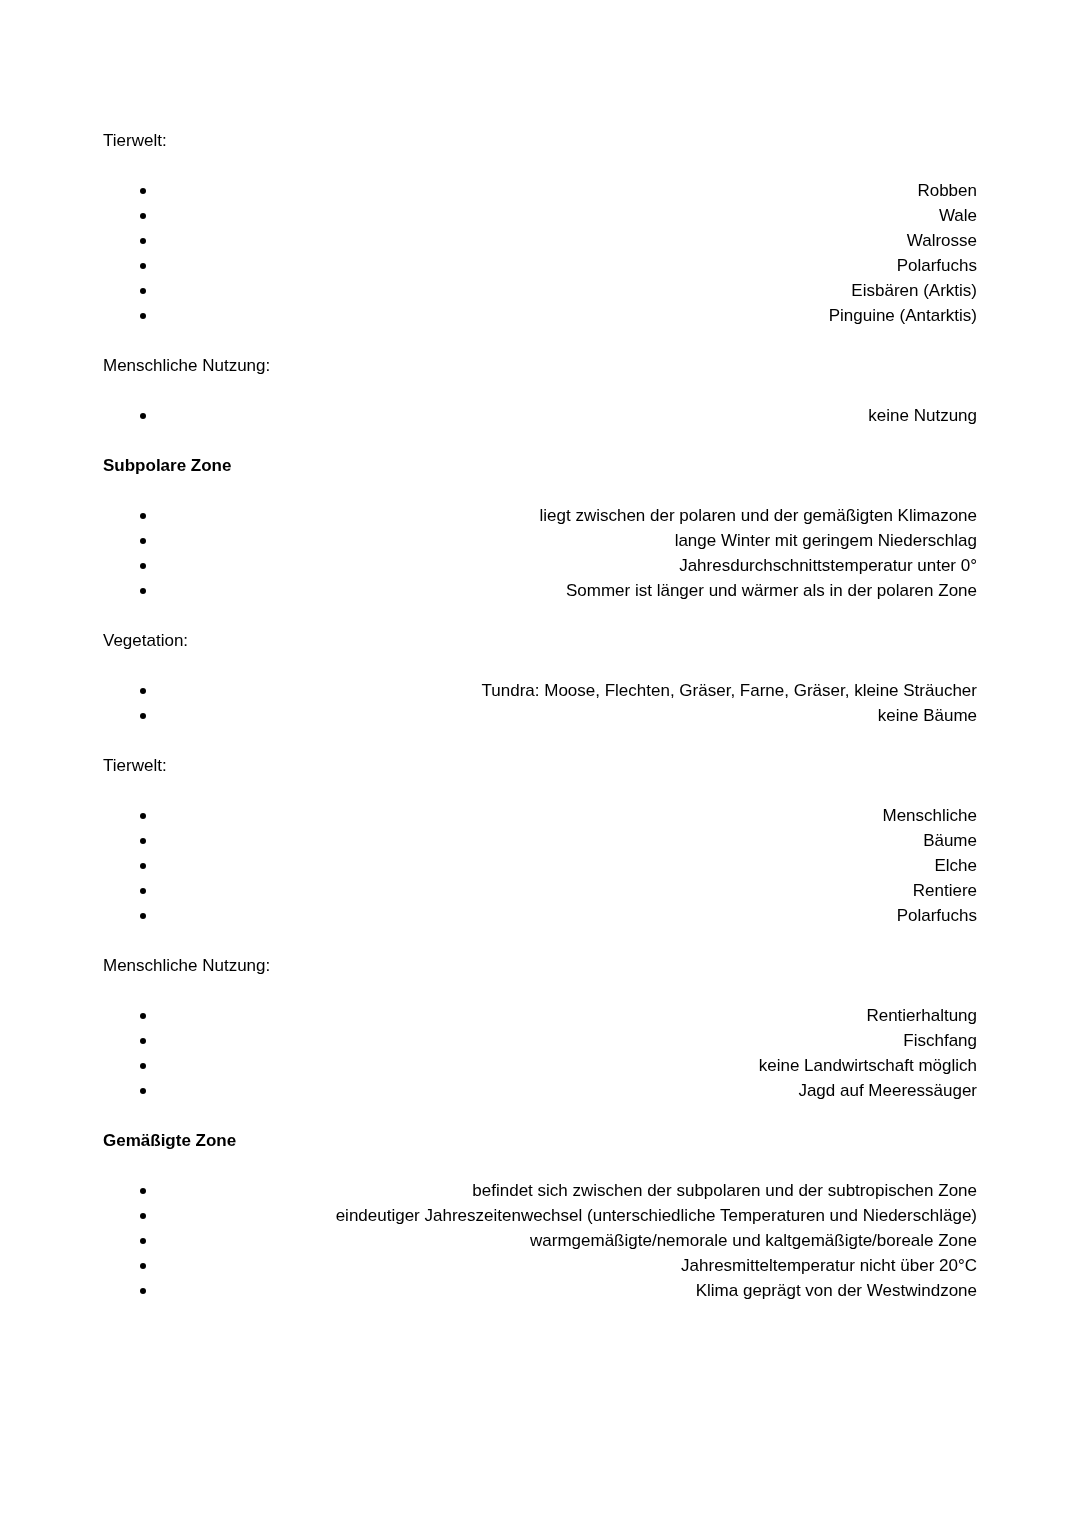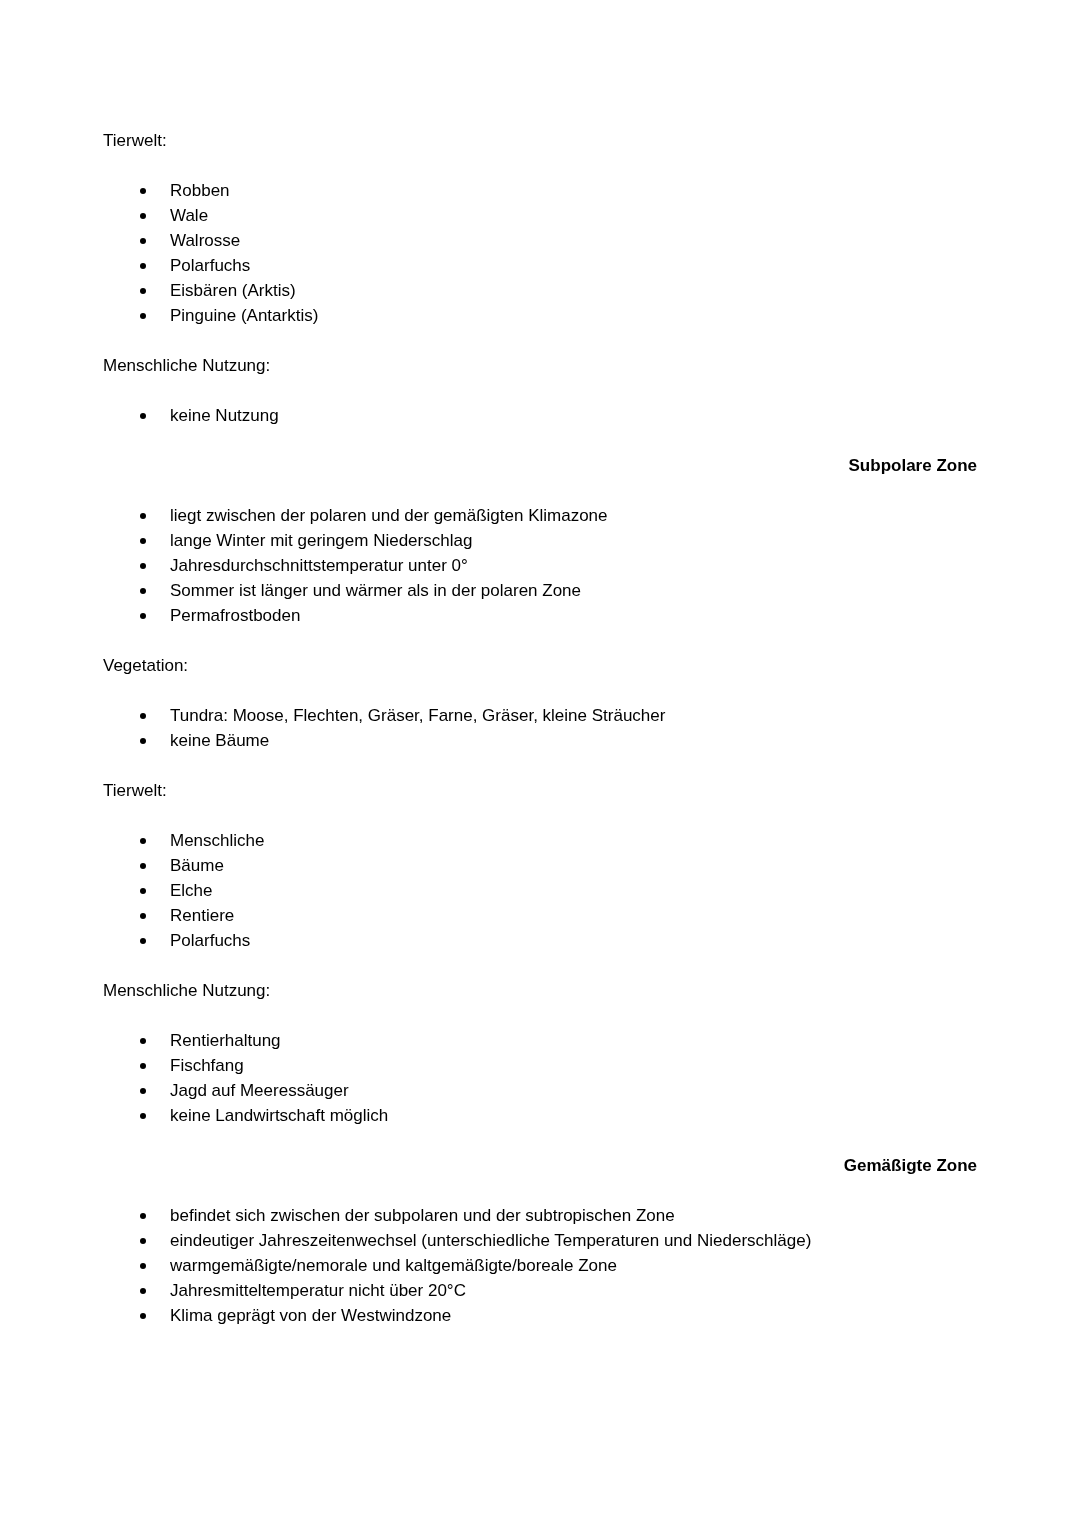--- a/index.html
+++ b/index.html
@@ -25,26 +25,26 @@
     background: #ffffff;
     border-radius: 29px;
   }
   p.label {
     margin: 0 0 25px 0;
     font-weight: normal;
   }
   p.heading {
     margin: 0 0 25px 0;
     font-weight: bold;
-    text-align: right;
   }
   ul.bullets {
     margin: 0 0 25px 0;
     padding: 0 0 0 67px;
     list-style: none;
+    text-align: right;
   }
   ul.bullets li {
     position: relative;
     margin: 0;
     padding: 0;
   }
   ul.bullets li::before {
     content: "";
     position: absolute;
     left: -30px;
@@ -77,21 +77,20 @@
     <li>keine Nutzung</li>
   </ul>
 
   <p class="heading">Subpolare Zone</p>
 
   <ul class="bullets">
     <li>liegt zwischen der polaren und der gemäßigten Klimazone</li>
     <li>lange Winter mit geringem Niederschlag</li>
     <li>Jahresdurchschnittstemperatur unter 0°</li>
     <li>Sommer ist länger und wärmer als in der polaren Zone</li>
-    <li>Permafrostboden</li>
   </ul>
 
   <p class="label">Vegetation:</p>
 
   <ul class="bullets">
     <li>Tundra: Moose, Flechten, Gräser, Farne, Gräser, kleine Sträucher</li>
     <li>keine Bäume</li>
   </ul>
 
   <p class="label">Tierwelt:</p>
@@ -102,22 +101,22 @@
     <li>Elche</li>
     <li>Rentiere</li>
     <li>Polarfuchs</li>
   </ul>
 
   <p class="label">Menschliche Nutzung:</p>
 
   <ul class="bullets">
     <li>Rentierhaltung</li>
     <li>Fischfang</li>
+    <li>keine Landwirtschaft möglich</li>
     <li>Jagd auf Meeressäuger</li>
-    <li>keine Landwirtschaft möglich</li>
   </ul>
 
   <p class="heading">Gemäßigte Zone</p>
 
   <ul class="bullets">
     <li>befindet sich zwischen der subpolaren und der subtropischen Zone</li>
     <li>eindeutiger Jahreszeitenwechsel (unterschiedliche Temperaturen und Niederschläge)</li>
     <li>warmgemäßigte/nemorale und kaltgemäßigte/boreale Zone</li>
     <li>Jahresmitteltemperatur nicht über 20°C</li>
     <li>Klima geprägt von der Westwindzone</li>

